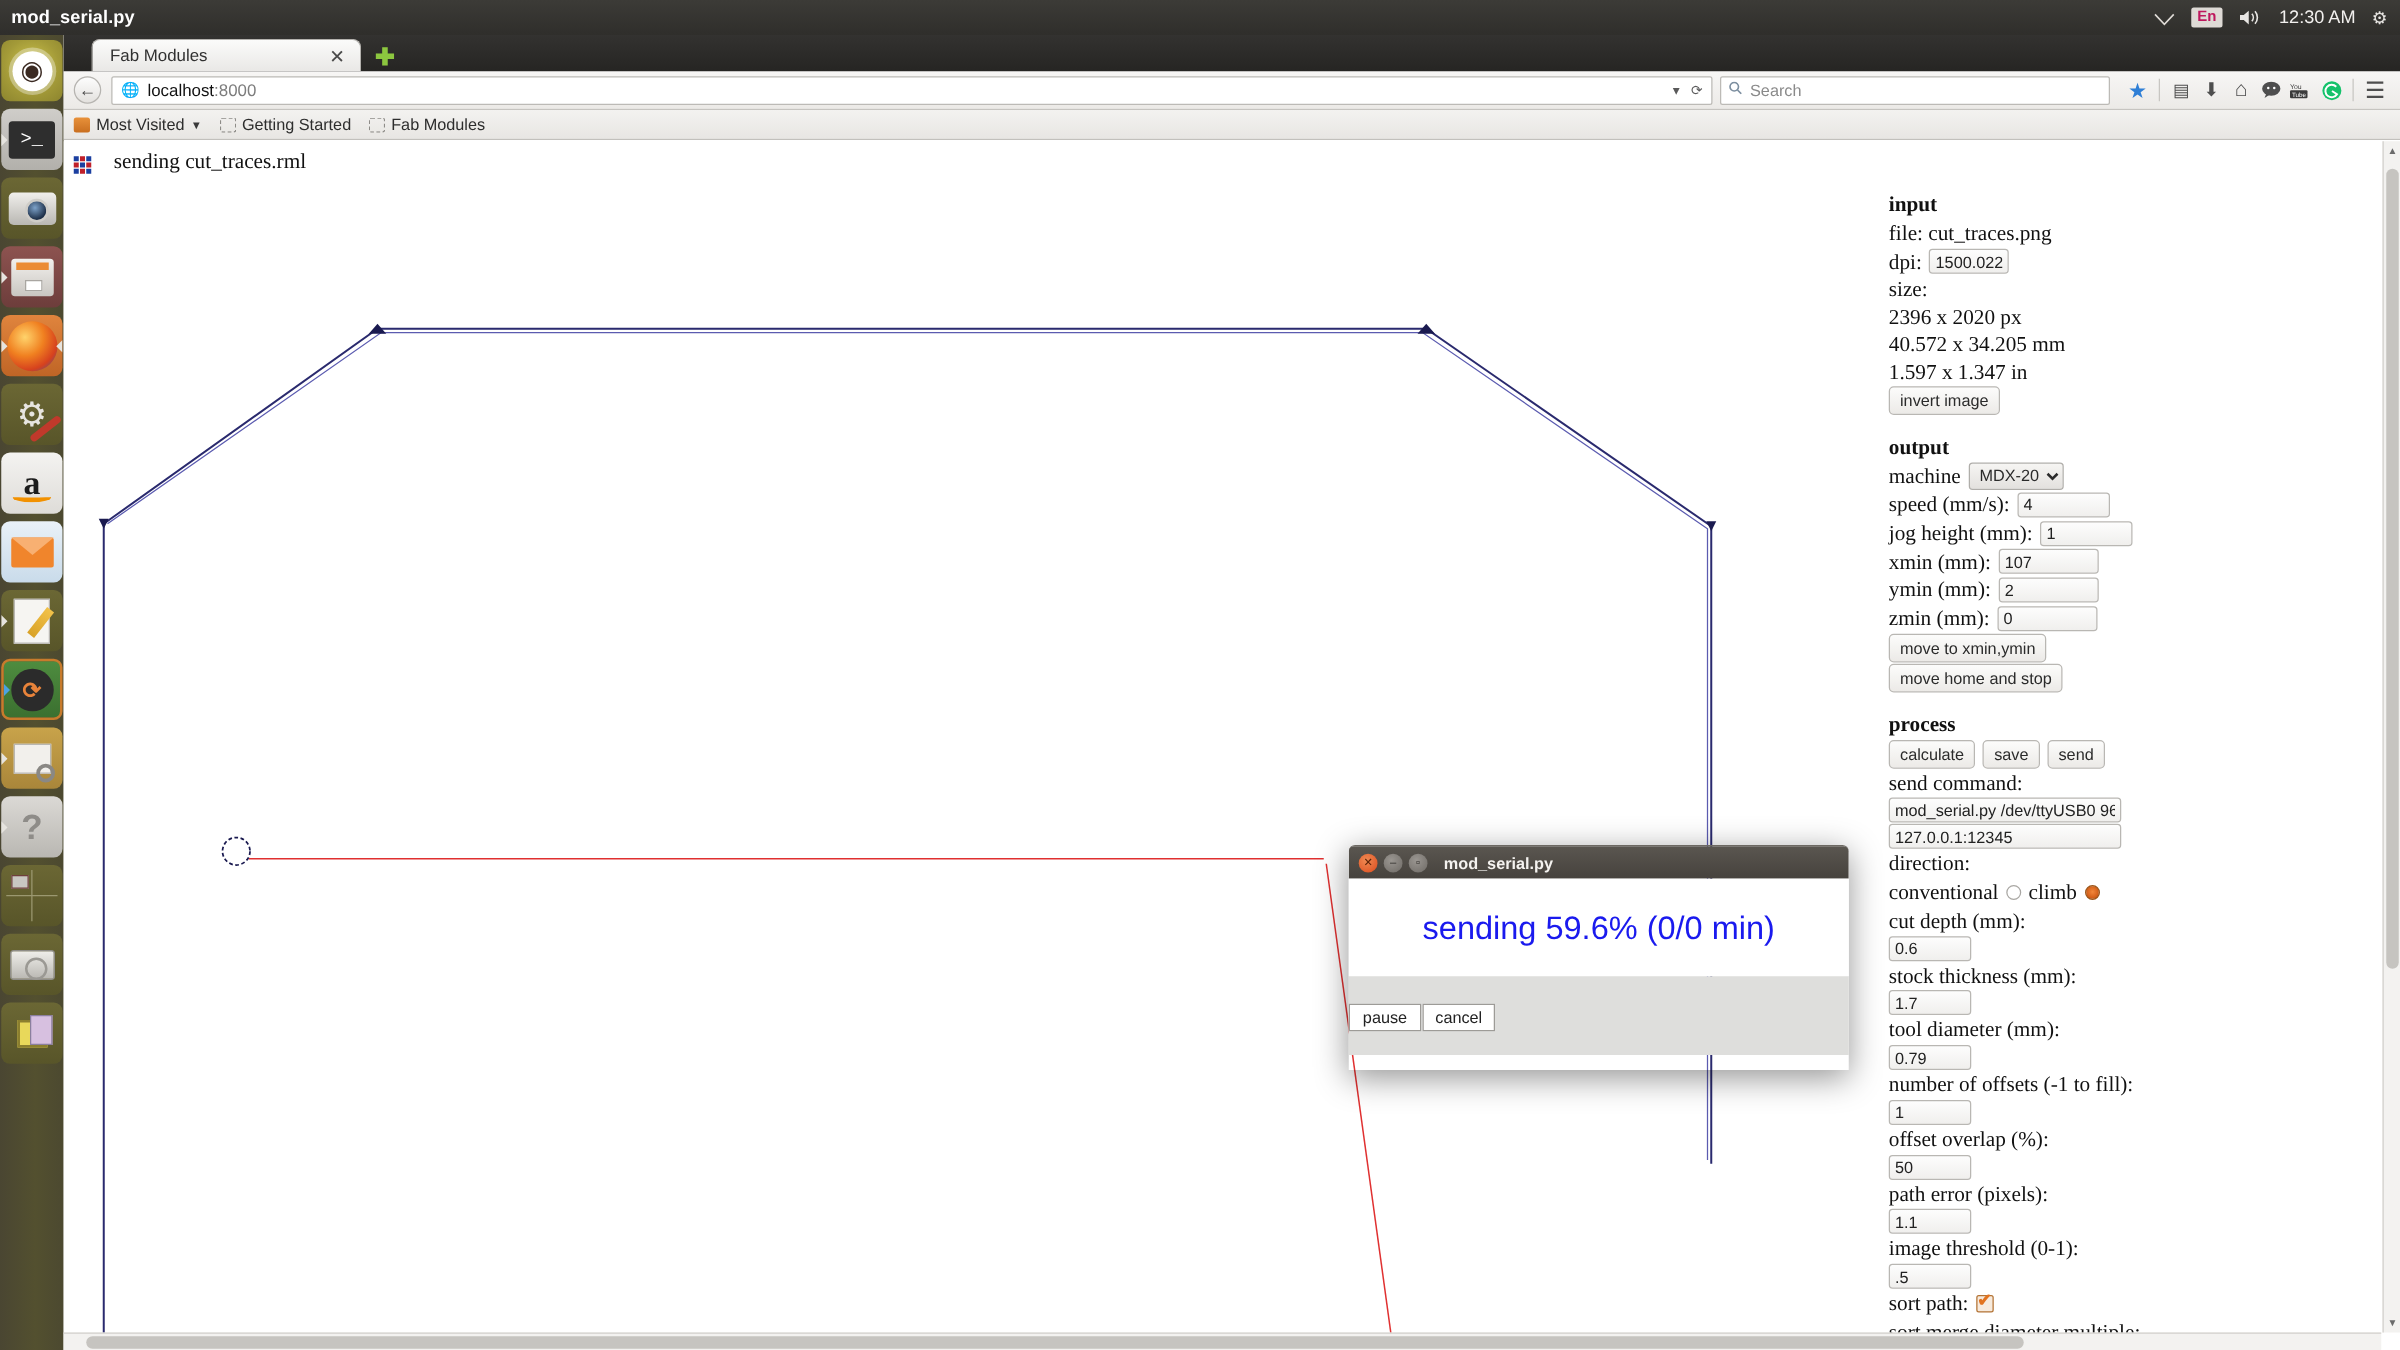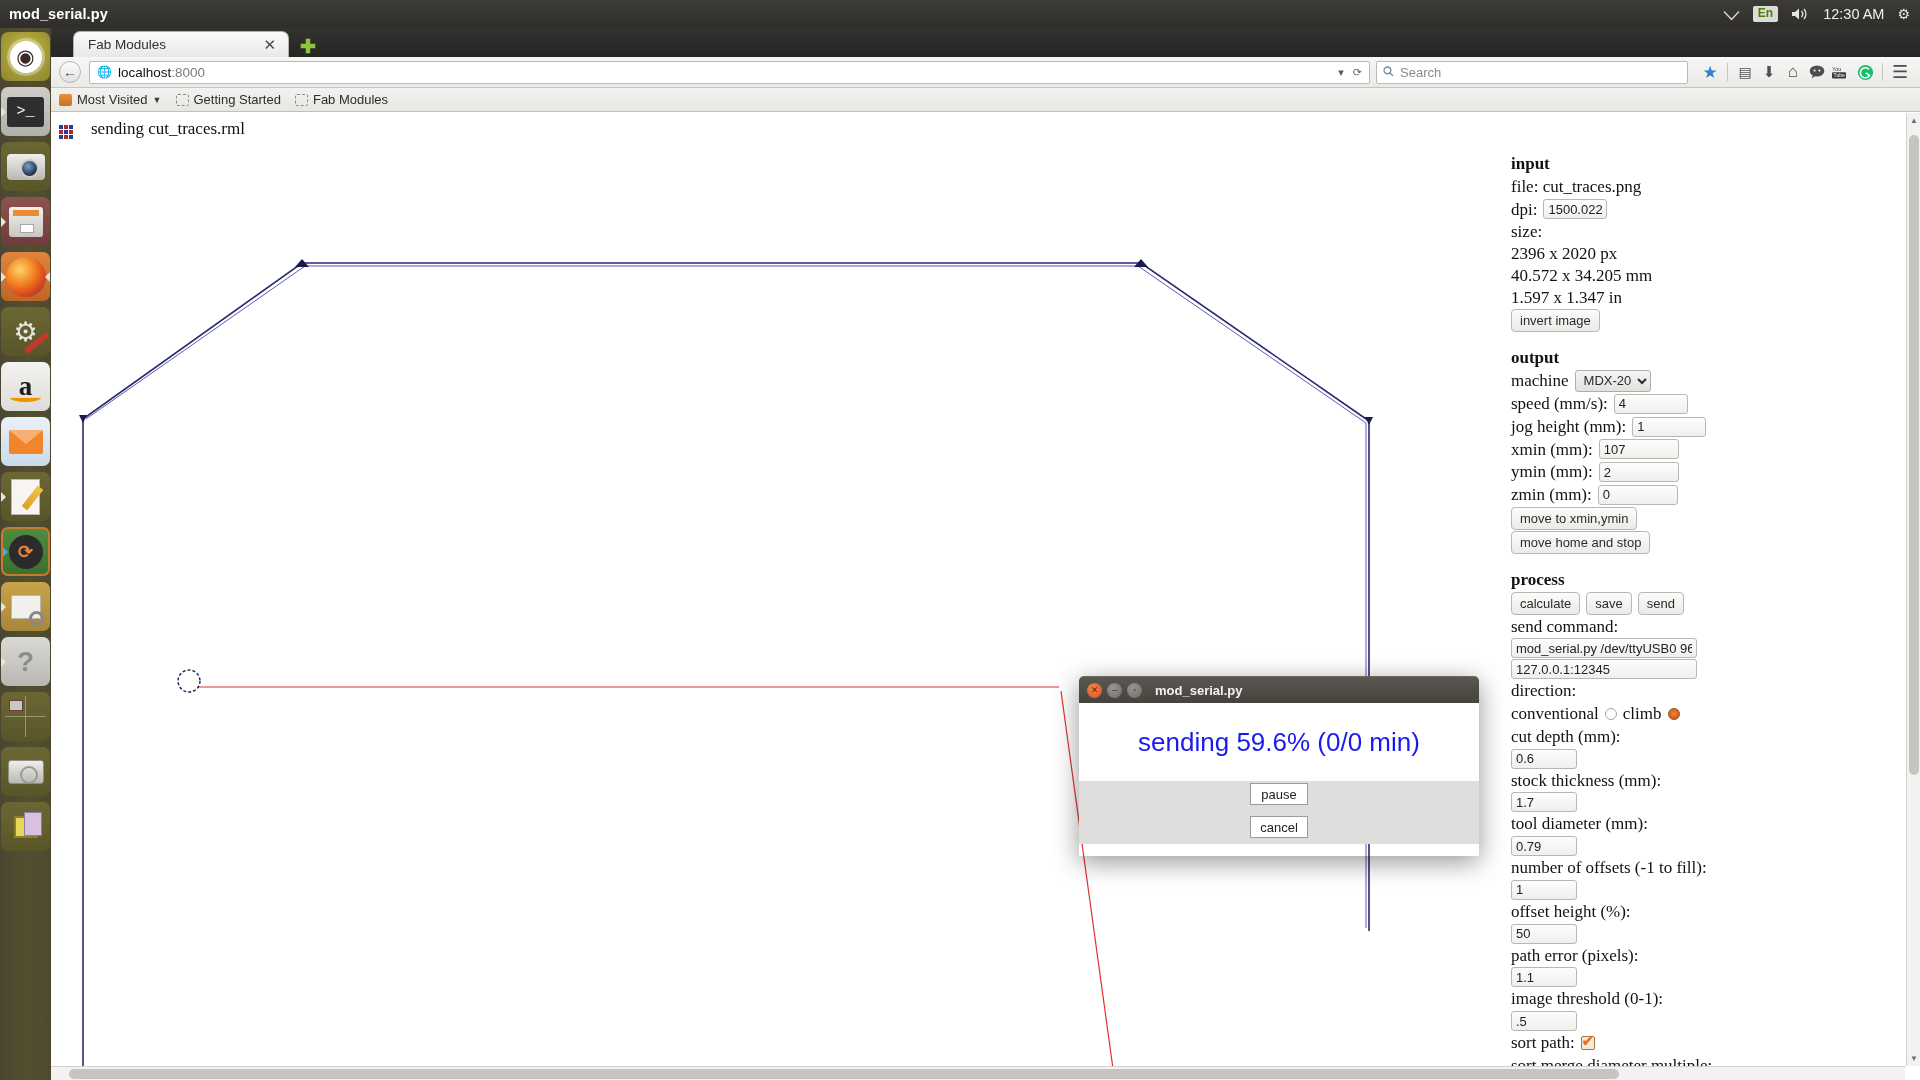--- a/index.html
+++ b/index.html
@@ -16,21 +16,21 @@
     background: linear-gradient(to bottom, #3c3b37 0%, #2f2e2b 100%);
     color: #fff; display: flex; align-items: center;
   }
   #top-panel .win-title {
     font-size: 14.5px; font-weight: bold; color: #fff;
     margin-left: 9px; letter-spacing: .1px;
   }
   #panel-right { margin-left: auto; display: flex; align-items: center; gap: 13px; padding-right: 10px; }
   #panel-right .pi { font-size: 14px; color: #e8e6e3; line-height: 1; display: flex; align-items: center; }
   .kbd-badge {
-    background: #dedad5; color: #4d7c0f; font-size: 12px; font-weight: bold;
+    background: #dedad5; color: #be185d; font-size: 12px; font-weight: bold;
     border-radius: 2px; padding: 1px 5px 2px 5px; line-height: 1.1;
   }
   .clock { font-size: 14.5px; color: #f2f0ee; }
 
   
   #launcher {
     position: absolute; left: 0; top: 28px; width: 51px; height: 1052px;
     background: linear-gradient(to right,#4a4632 0%, #53502f 55%, #4c4930 100%);
     padding-top: 4px;
   }
@@ -229,22 +229,22 @@
     border-top:1px solid #6d6963;
   }
   .wb { width:15px;height:15px;border-radius:50%; display:flex;align-items:center;justify-content:center;
         font-size:9px; color:#3a3a3a; }
   .wb.close { background: radial-gradient(circle at 40% 35%,#f08a53,#dc4b1d); color:#5a2208; }
   .wb.min   { background: radial-gradient(circle at 40% 35%,#9a9691,#6e6a65); color:#2e2c29; }
   .wb.max   { background: radial-gradient(circle at 40% 35%,#9a9691,#6e6a65); color:#2e2c29; }
   #dlg-title .dt { font-size:13px; font-weight:bold; color:#f4f2ef; margin-left:8px; }
   #dlg-body { height: 78px; background:#fff; display:flex; align-items:center; justify-content:center; }
   #dlg-body .msg { font-size:26px; color:#1a1aee; font-family:"Liberation Sans",sans-serif; }
-  #dlg-foot { height: 63px; background:#dededc; display:flex; flex-direction:column;
-              align-items:center; justify-content:flex-start; padding-top:2px; gap:11px; }
+  #dlg-foot { height: 63px; background:#dededc; display:flex; flex-direction:row;
+              align-items:center; justify-content:flex-start; padding-top:2px; gap:1px; }
   .dlgbtn { width:58px; height:22px; background:#fff; border:1px solid #9d9b97;
             font-size:13px; color:#222; font-family:"Liberation Sans",sans-serif; cursor:pointer; }
 </style>
 </head>
 <body>
 
 <div id="top-panel">
   <span class="win-title">mod_serial.py</span>
   <div id="panel-right">
     <span class="pi">
@@ -524,21 +524,21 @@
         <input class="f w-sm" value="1.7" style="">
       </div>
     <div class="ftxt">tool diameter (mm):</div>
     <div class="row">
         <input class="f w-sm" value="0.79" style="">
       </div>
     <div class="ftxt">number of offsets (-1 to fill):</div>
     <div class="row">
         <input class="f w-sm" value="1" style="">
       </div>
-    <div class="ftxt">offset height (%):</div>
+    <div class="ftxt">offset overlap (%):</div>
     <div class="row">
         <input class="f w-sm" value="50" style="">
       </div>
     <div class="ftxt">path error (pixels):</div>
     <div class="row">
         <input class="f w-sm" value="1.1" style="">
       </div>
     <div class="ftxt">image threshold (0-1):</div>
     <div class="row">
         <input class="f w-sm" value=".5" style="">

